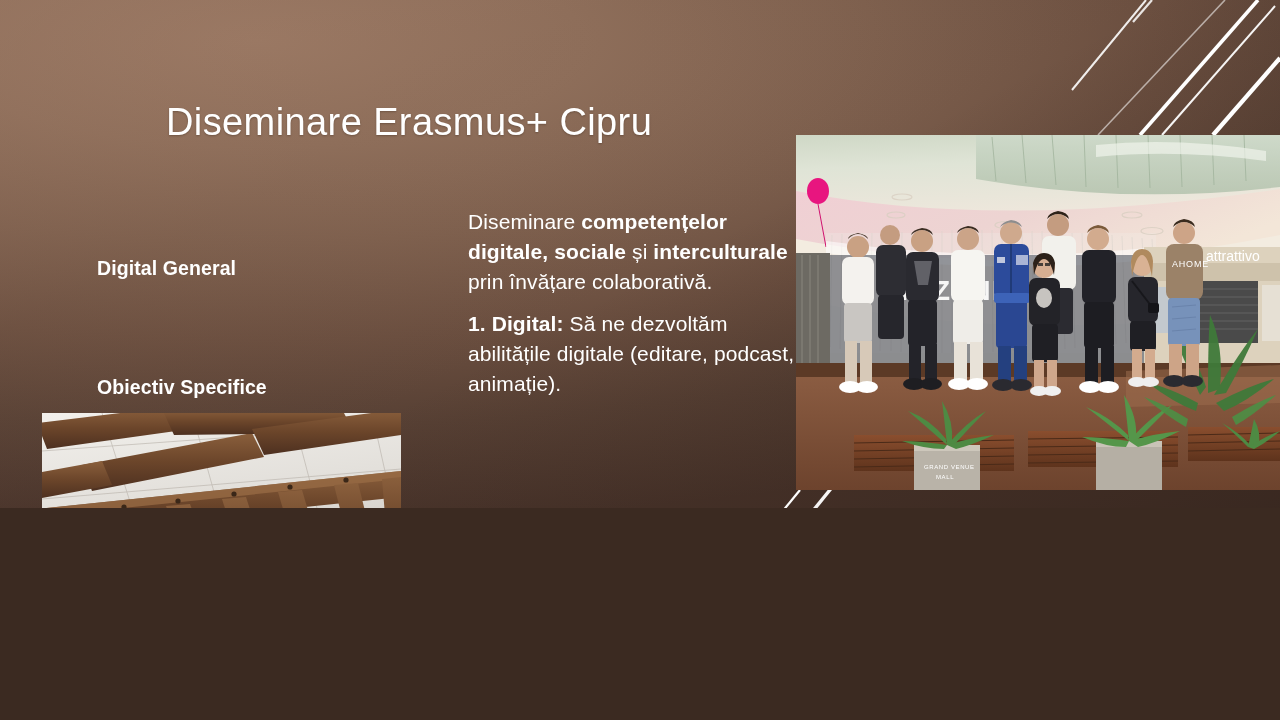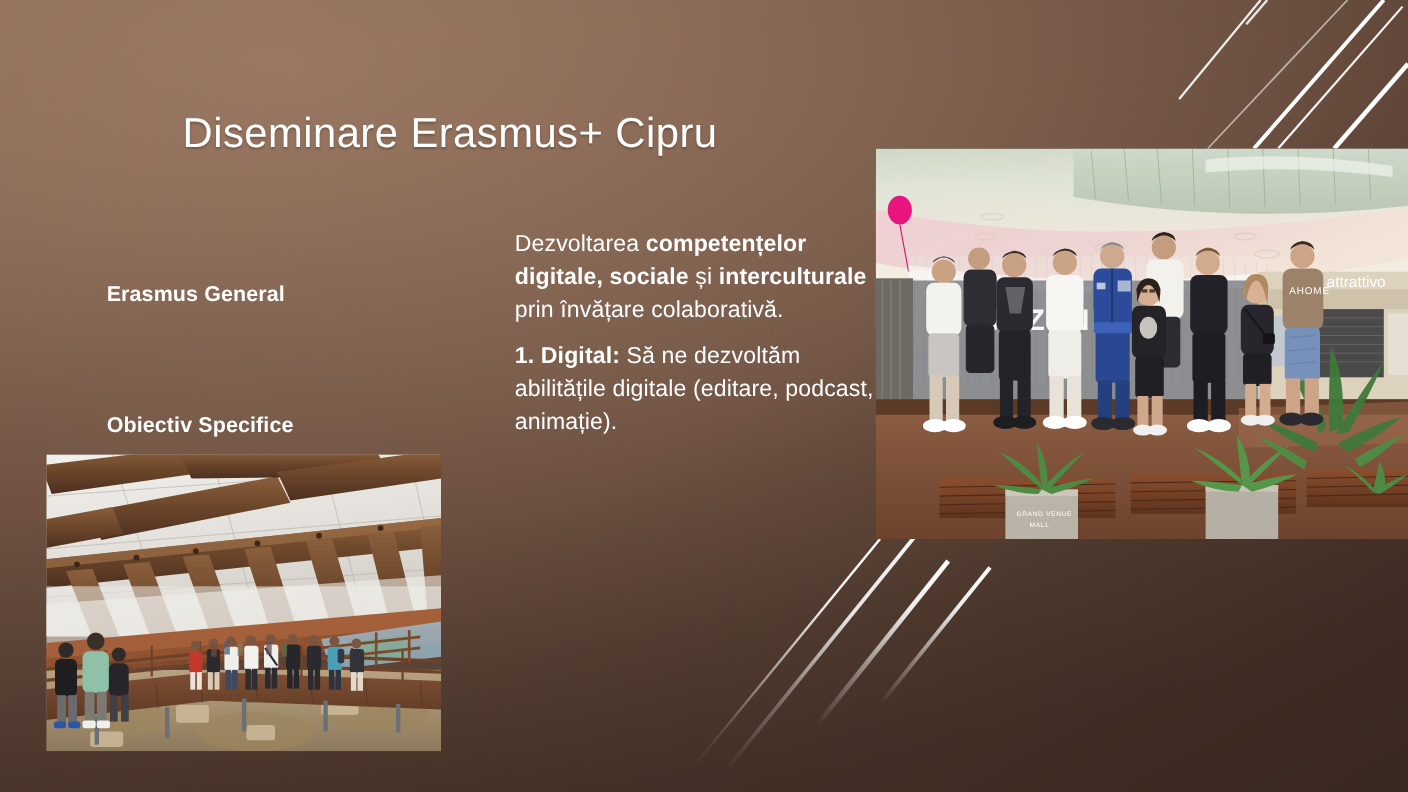--- a/index.html
+++ b/index.html
@@ -3,24 +3,24 @@
 <meta charset="utf-8">
 <style>
   html, body {
     margin: 0;
     padding: 0;
     background: #3b2a21;
   }
   #slide {
     position: relative;
     width: 1280px;
-    height: 720px;
+    height: 508px;
     overflow: hidden;
     font-family: "Liberation Sans", sans-serif;
-    background: #a16207;
+    background: #ef4444;
   }
   
   .bg-base {
     position: absolute;
     inset: 0;
     background: radial-gradient(ellipse 115% 95% at 20% 8%,
                 #9a7863 0%, #8e6e5a 22%, #7d5f4d 42%,
                 #6a4e3f 62%, #574034 80%, #48332a 100%);
   }
   .bg-tint {
@@ -152,25 +152,25 @@
       <line x1="1146" y1="0" x2="1072" y2="90" stroke="#ffffff" stroke-width="2.0" opacity="0.9"></line>
       <line x1="1258" y1="0" x2="1140" y2="135" stroke="#ffffff" stroke-width="3.6"></line>
       <line x1="1275" y1="6" x2="1162" y2="135" stroke="#ffffff" stroke-width="2.0" opacity="0.95"></line>
       <line x1="1280" y1="58" x2="1213" y2="135" stroke="#ffffff" stroke-width="4.2"></line>
       <line x1="1225" y1="0" x2="1098" y2="135" stroke="#ffffff" stroke-width="1.6" opacity="0.55"></line>
     </g>
   </svg>
 
   <div class="slide-title">Diseminare Erasmus+ Cipru</div>
 
-  <div class="side-label" id="label-general">Erasmus General</div>
+  <div class="side-label" id="label-general">Digital General</div>
   <div class="side-label" id="label-specific">Obiectiv Specifice</div>
 
   <div class="body-block" id="body-block">
-      <p><span>Dezvoltarea </span><b>competențelor digitale, sociale</b><span> și </span><b>interculturale</b><span> prin învățare colaborativă.</span></p>
+      <p><span>Diseminare </span><b>competențelor digitale, sociale</b><span> și </span><b>interculturale</b><span> prin învățare colaborativă.</span></p>
       <p><b>1. Digital:</b><span> Să ne dezvoltăm abilitățile digitale (editare, podcast, animație).</span></p>
     </div>
 
   <div class="photo" id="photo-archaeological-site">
     <svg viewBox="0 0 359 270" preserveAspectRatio="xMidYMid slice">
       <defs>
         <linearGradient id="canopyFab" x1="0" y1="0" x2="0.3" y2="1">
           <stop offset="0" stop-color="#f2f0ec"></stop>
           <stop offset="0.6" stop-color="#e2dfda"></stop>
           <stop offset="1" stop-color="#cfcac3"></stop>

